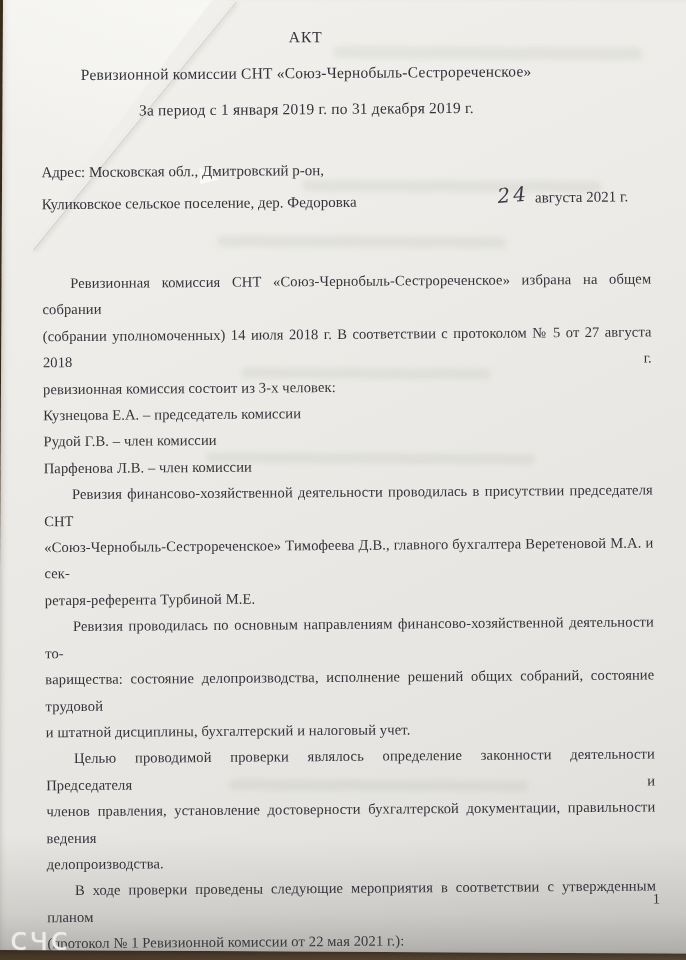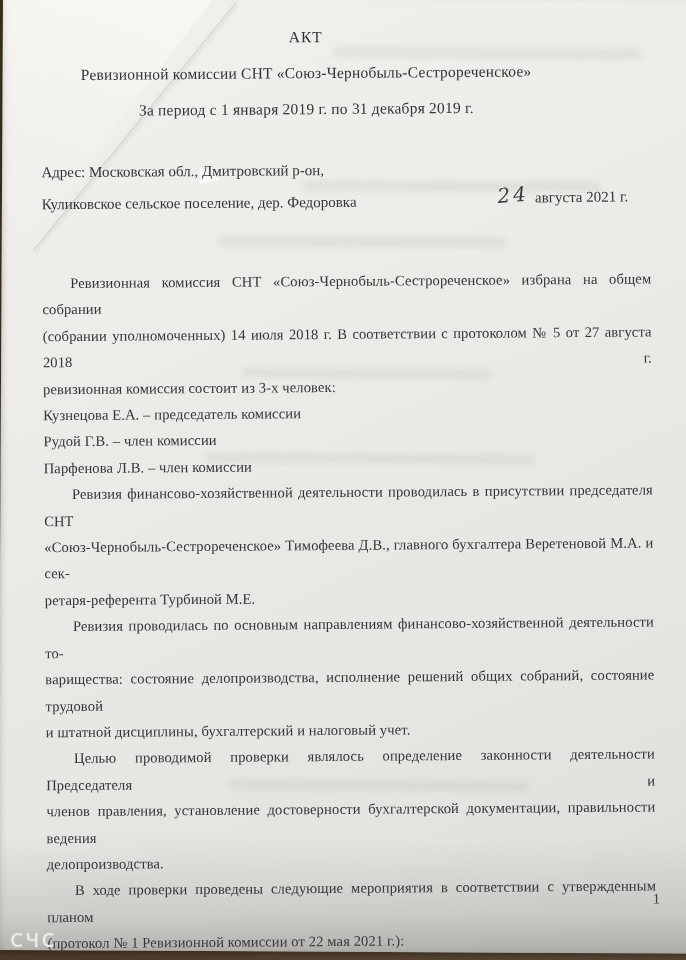--- a/index.html
+++ b/index.html
@@ -63,21 +63,21 @@
   .main{margin-top:50px;font-size:14.6px;line-height:26.4px;letter-spacing:0.1px;}
   .line{white-space:normal;}
   .line.justified{text-align:justify;text-align-last:justify;}
   .line.indent{text-indent:28px;}
   .page-number{
     position:absolute;right:30px;top:893px;font-size:14.5px;color:#3a3a40;
   }
   
   .watermark{
     position:absolute;left:10px;top:926px;z-index:5;
-    font-family:"DejaVu Sans",sans-serif;font-size:24px;line-height:26px;
+    font-family:"DejaVu Sans",sans-serif;font-size:32px;line-height:26px;
     color:#edece8;letter-spacing:2px;text-shadow:0 0 2px rgba(255,255,255,0.25);
   }
   .bottom-shade{
     position:absolute;left:0;bottom:0;width:100%;height:46px;z-index:2;
     background:linear-gradient(to bottom,rgba(90,88,84,0) 0%,rgba(90,88,84,0.10) 55%,rgba(70,68,64,0.18) 100%);
     pointer-events:none;
   }
 </style>
 </head>
 <body>

